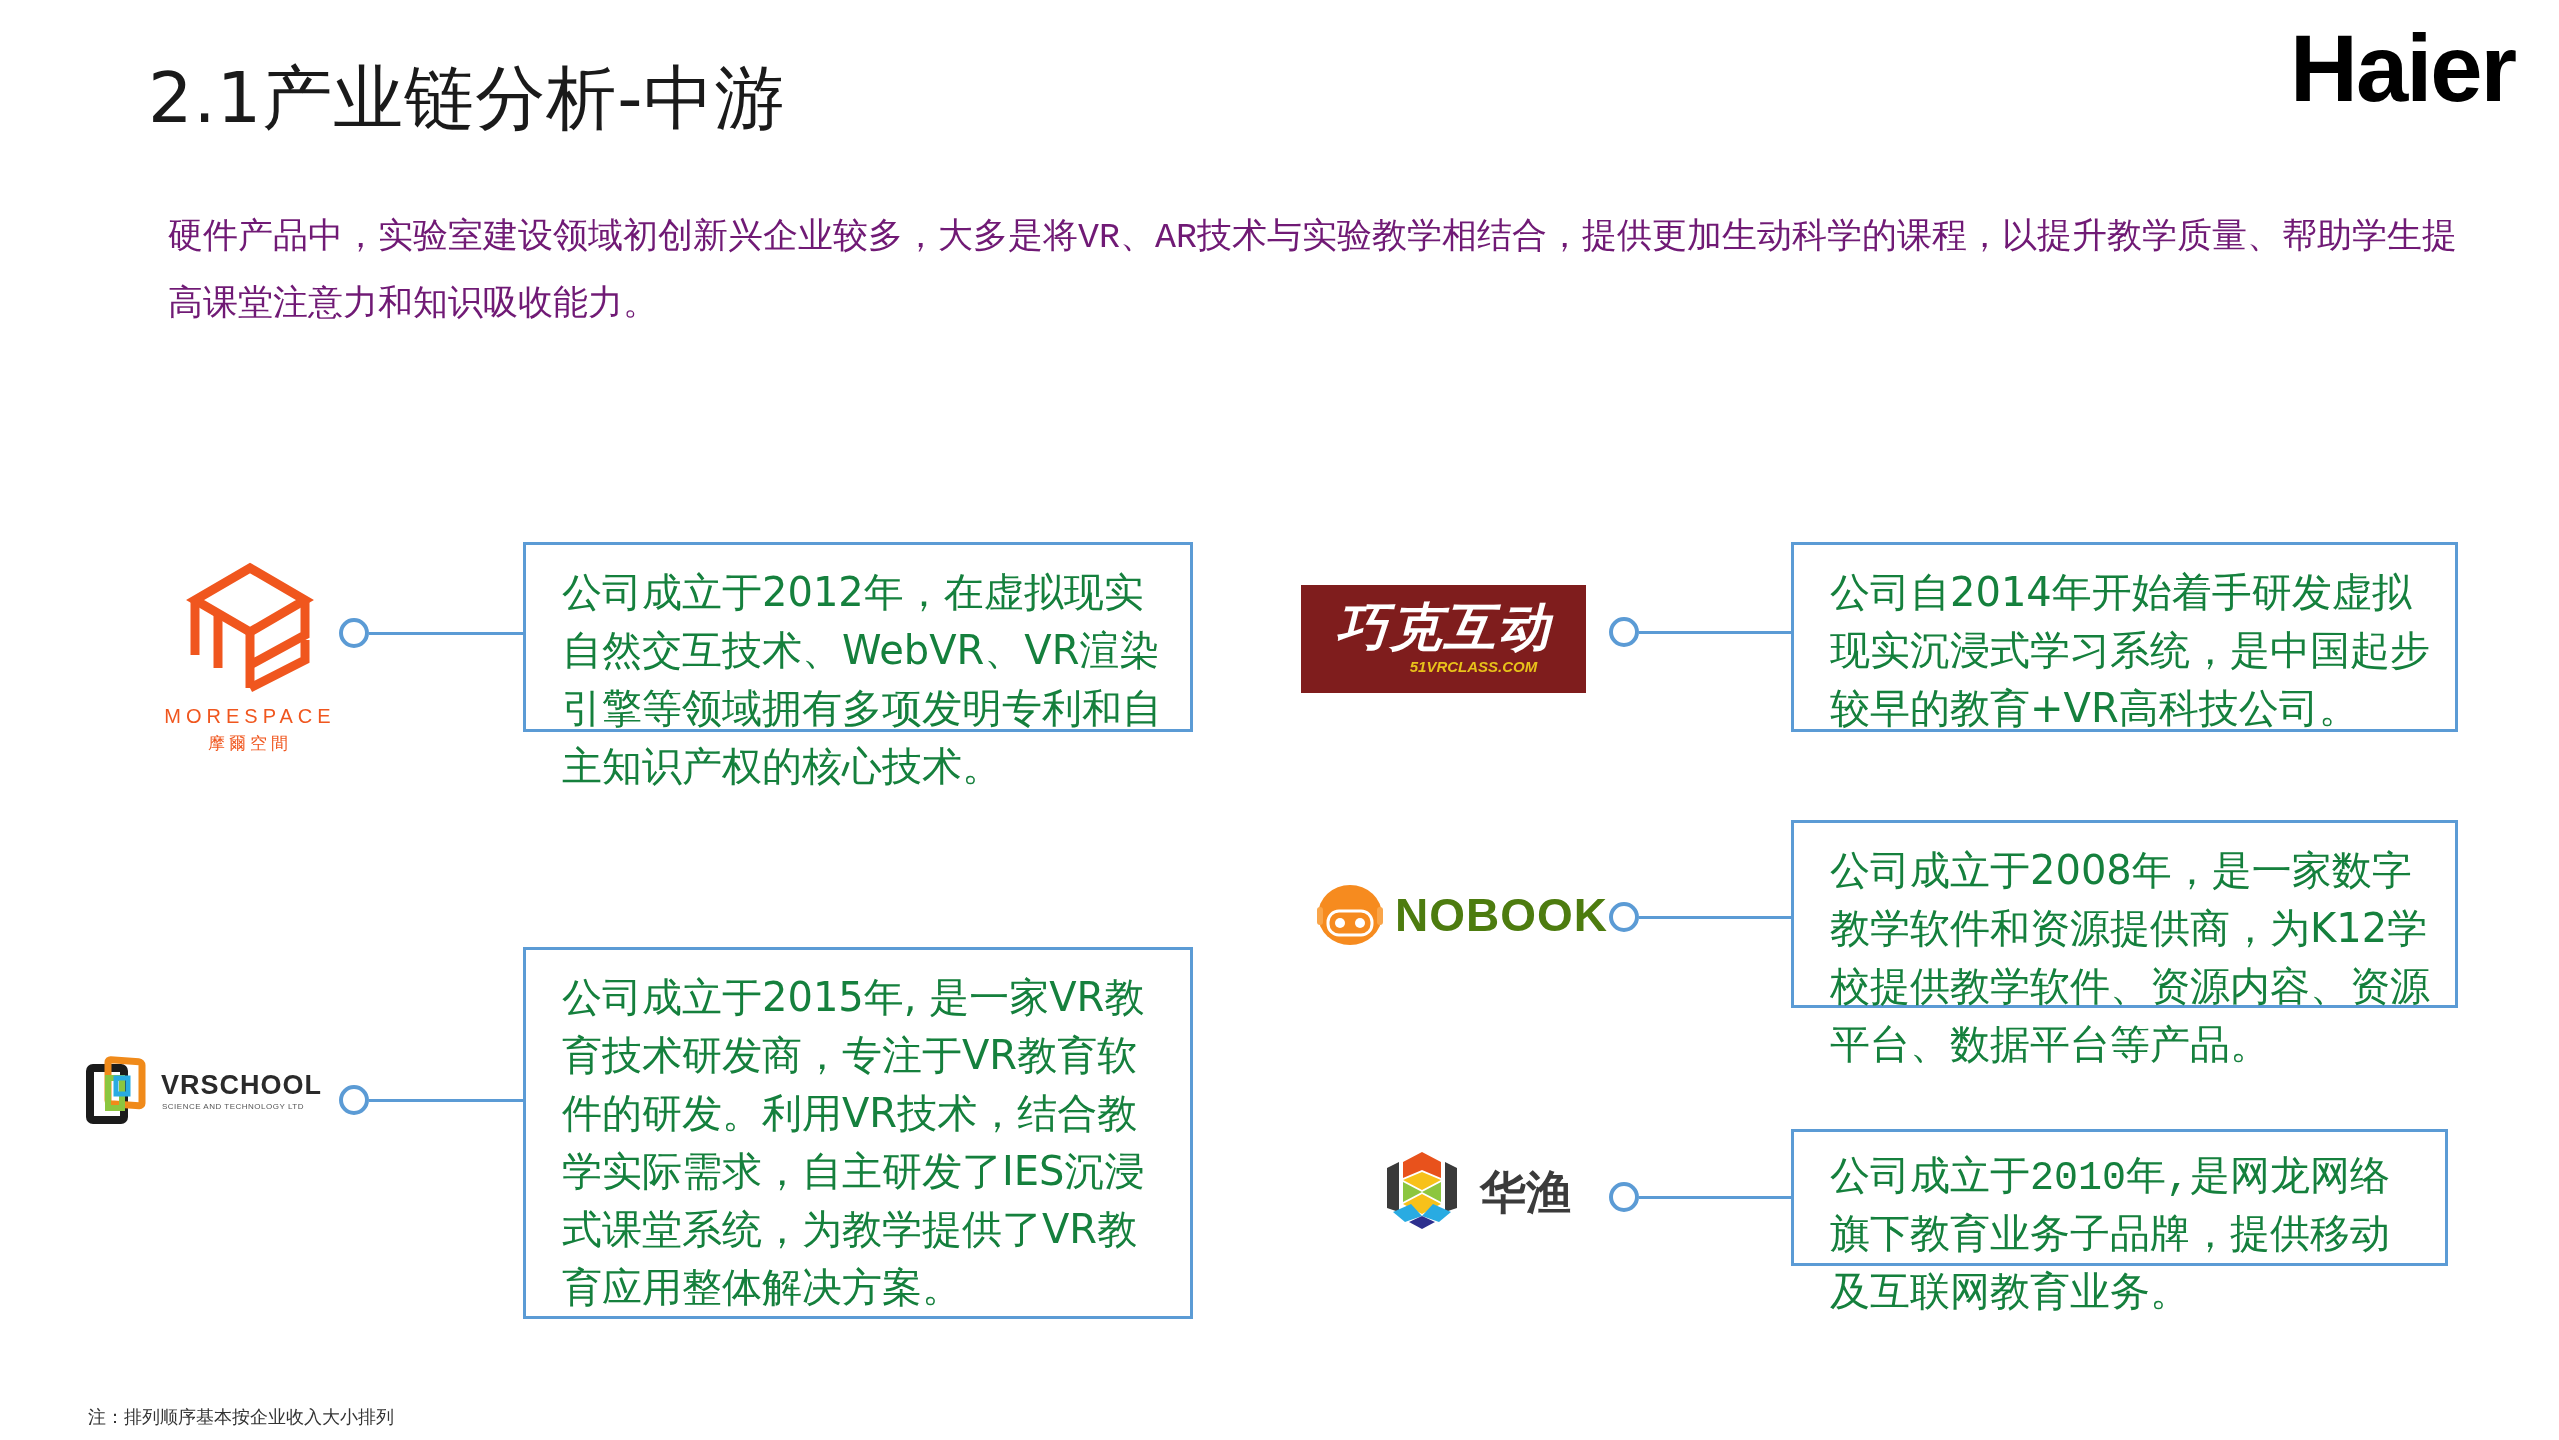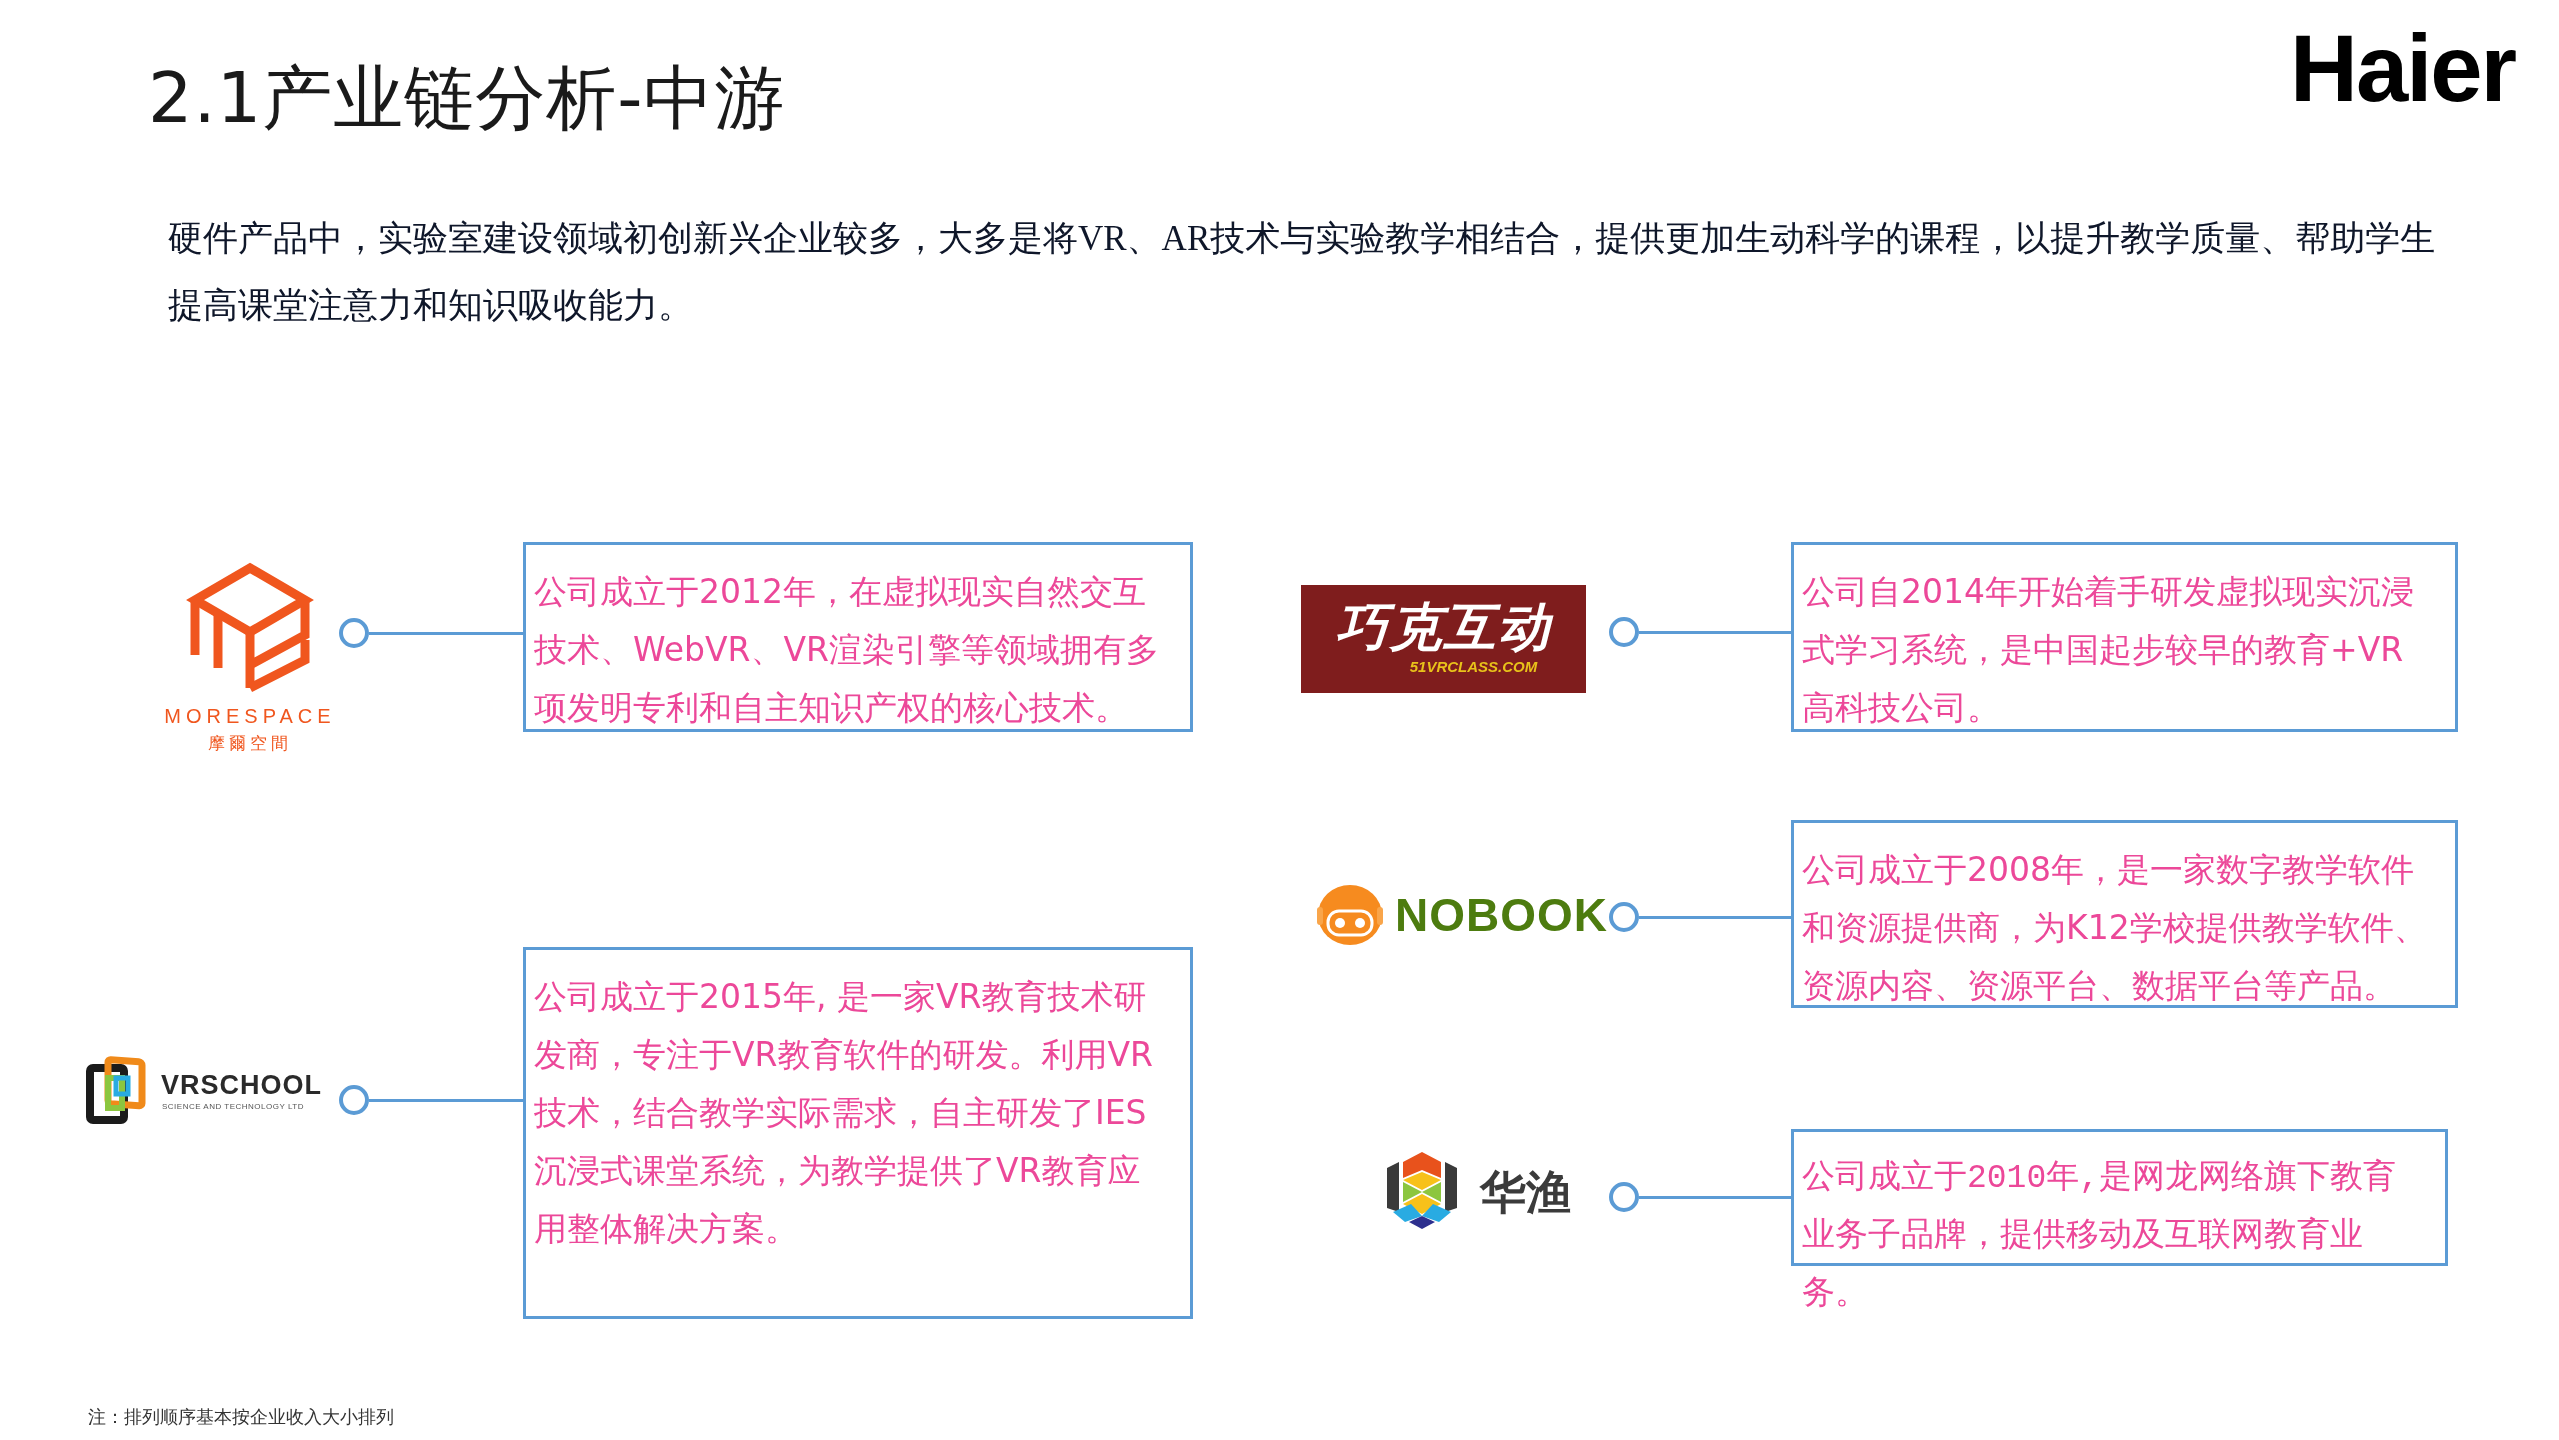--- a/index.html
+++ b/index.html
@@ -1,22 +1,22 @@
 <!DOCTYPE html>
 <html><head>
 <meta charset="utf-8">
 <style>
   html, body { margin:0; padding:0; background:#ffffff; }
   body { width:2559px; height:1440px; position:relative; overflow:hidden; font-family:"DejaVu Sans", sans-serif; color:#222; }
   .title { position:absolute; left:148px; top:52px; font-family:"DejaVu Sans", sans-serif; font-size:70px; color:#1a1a1a; letter-spacing:1px; white-space:nowrap; }
   .haier { position:absolute; left:2290px; top:22px; font-family:"Liberation Sans", sans-serif; font-weight:bold; font-size:94px; color:#000000; letter-spacing:-2px; line-height:1; }
-  .intro { position:absolute; left:168px; top:205px; width:2300px; font-family:Liberation Serif, serif; font-size:35px; line-height:67px; color:#0f172a; }
+  .intro { position:absolute; left:168px; top:205px; width:2300px; font-family:Liberation Mono, monospace; font-size:35px; line-height:67px; color:#701a75; }
   .intro p { margin:0; }
   .intro .ul { text-decoration:underline; text-decoration-thickness:3px; text-underline-offset:8px; }
-  .box { position:absolute; border:3px solid #5b9bd5; background:#fff; box-sizing:border-box; padding:18px 20px 0 8px; font-family:"DejaVu Sans", sans-serif; font-size:33px; line-height:58px; color:#ec4899; }
+  .box { position:absolute; border:3px solid #5b9bd5; background:#fff; box-sizing:border-box; padding:18px 20px 0 36px; font-family:"DejaVu Sans", sans-serif; font-size:40px; line-height:58px; color:#15803d; }
   .conn { position:absolute; height:3px; background:#5b9bd5; }
   .dot { position:absolute; width:30px; height:30px; border:4px solid #5b9bd5; border-radius:50%; background:#fff; box-sizing:border-box; }
   .logo { position:absolute; }
   .footnote { position:absolute; left:88px; top:1405px; font-family:"DejaVu Serif", serif; font-size:18px; color:#333; }
   .ms-text { font-family:"Liberation Sans", sans-serif; color:#f0561e; text-align:center; }
   .qk { background:#7f1d1d; color:#fff; text-align:center; }
   .nb-text { font-family:"Liberation Sans", sans-serif; font-weight:bold; color:#4d7c0f; font-size:46px; letter-spacing:1px; }
   .hy-text { font-family:"DejaVu Sans", sans-serif; font-weight:bold; color:#3b3b3b; font-size:46px; }
   .vr-text { font-family:"Liberation Sans", sans-serif; font-weight:bold; color:#2a2a2a; }
 </style>

